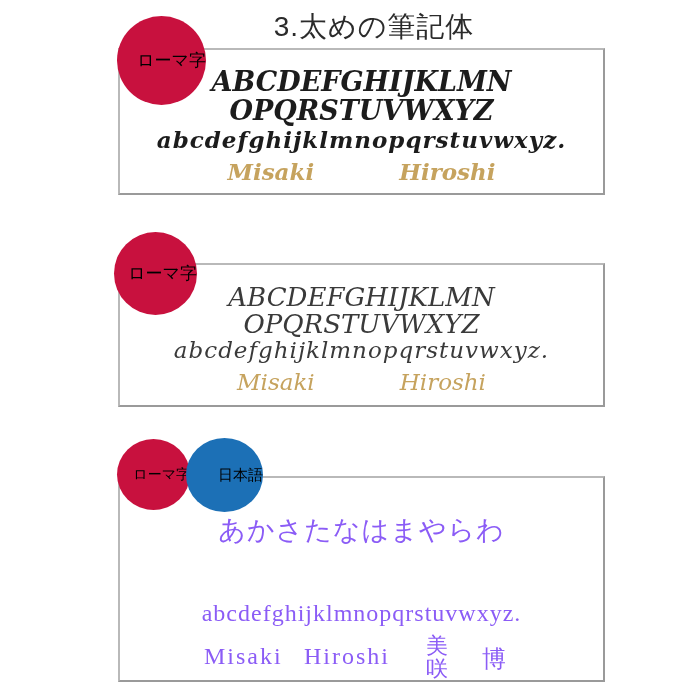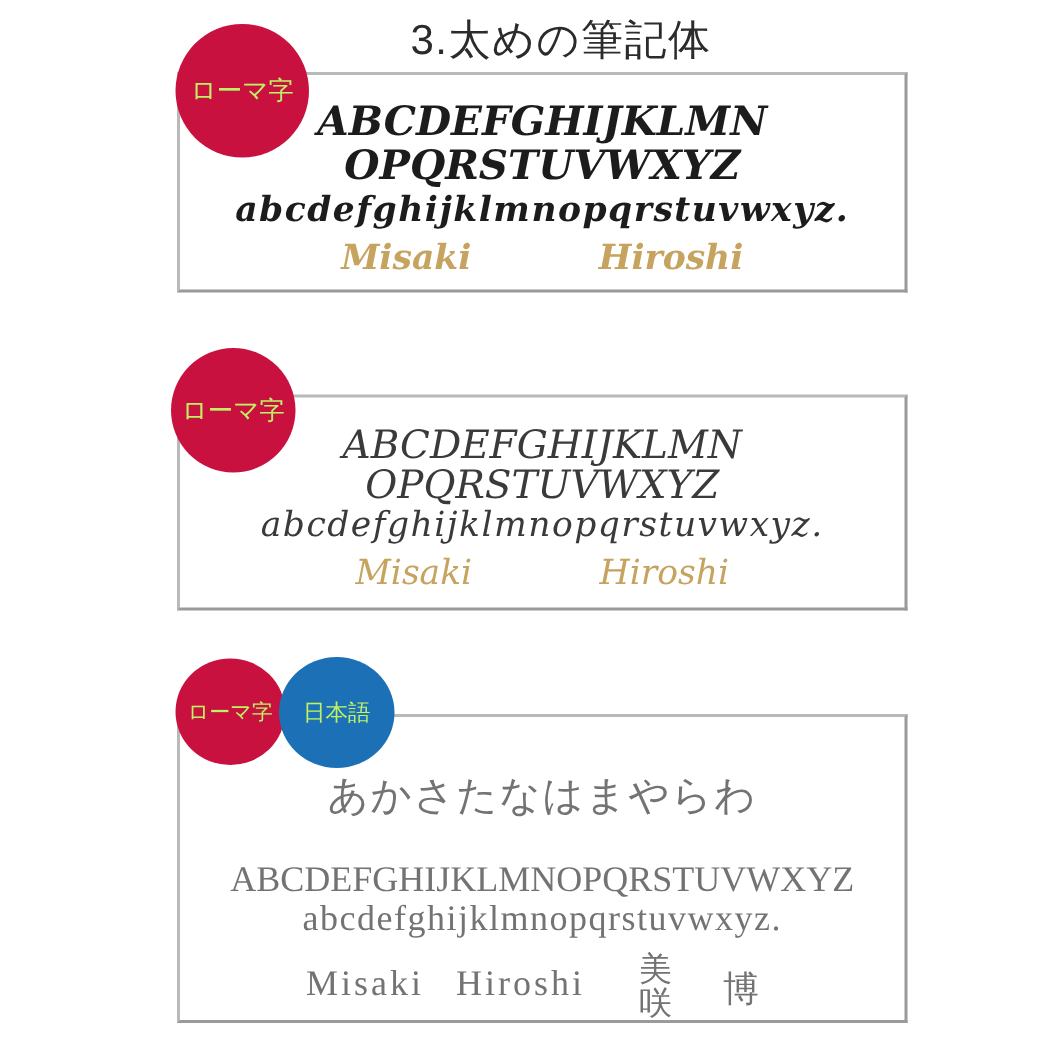--- a/index.html
+++ b/index.html
@@ -32,22 +32,22 @@
     border-right-color: #9a9a9a; border-bottom-color: #9a9a9a;
     z-index: 1;
   }
   .box1 { top: 48px;  height: 147px; }
   .box2 { top: 263px; height: 144px; }
   .box3 { top: 476px; height: 206px; }
 
   
   .badge {
     position: absolute; border-radius: 50%;
-    display: flex; align-items: center; justify-content: center;
-    color: #bef264; z-index: 3; text-align: center;
+    display: flex; align-items: center; justify-content: flex-end;
+    color: #000000; z-index: 3; text-align: center;
   }
   .badge-red  { background: #c8113e; }
   .badge-blue { background: #1c70b6; }
   .b1 { left: 117px; top: 16px;  width: 89px; height: 89px; font-size: 17px; }
   .b2 { left: 114px; top: 232px; width: 83px; height: 83px; font-size: 17px; }
   .b3r { left: 117px; top: 439px; width: 73px; height: 71px; font-size: 14px; z-index: 3; }
   .b3b { left: 186px; top: 438px; width: 77px; height: 74px; font-size: 15px; z-index: 4; }
 
   
   .row {
@@ -76,21 +76,21 @@
     display: flex; justify-content: center; gap: 85px;
   }
   .box1 .names-row { top: 108px; }
   .box2 .names-row { top: 104px; }
   .gold { color: #c6a35e; }
   .name-script { font-size: 23px; }
 
   
   .mincho {
     font-family: "Liberation Serif", "DejaVu Serif", serif;
-    color: #737373; font-weight: normal;
+    color: #8b5cf6; font-weight: normal;
   }
   .box3 .r-hira  { top: 34px;  font-size: 27px; letter-spacing: 1px; }
   .box3 .r-kanji { top: 64px;  font-size: 27px; }
   .box3 .r-up    { top: 96px;  font-size: 24px; }
   .box3 .r-low   { top: 122px; font-size: 24px; letter-spacing: 1px; }
 
   .abs-name { position: absolute; white-space: nowrap; }
   .n-misaki  { left: 84px;  top: 165px; font-size: 24px; letter-spacing: 2px; }
   .n-hiroshi { left: 184px; top: 165px; font-size: 24px; letter-spacing: 2px; }
   .n-vert {
@@ -131,21 +131,20 @@
     </div>
   </div>
 
   <div class="badge badge-red b2">
     <span>ローマ字</span>
   </div>
 
 
   <div class="box box3">
     <div class="row mincho r-hira">あかさたなはまやらわ</div>
-    <div class="row mincho r-up">ABCDEFGHIJKLMNOPQRSTUVWXYZ</div>
     <div class="row mincho r-low">abcdefghijklmnopqrstuvwxyz.</div>
 
     <span class="abs-name mincho gold n-misaki">Misaki</span>
     <span class="abs-name mincho gold n-hiroshi">Hiroshi</span>
 
     <span class="abs-name mincho gold n-vert">
       <span>美</span>
       <span>咲</span>
     </span>
     <span class="abs-name mincho gold n-haku">博</span>

